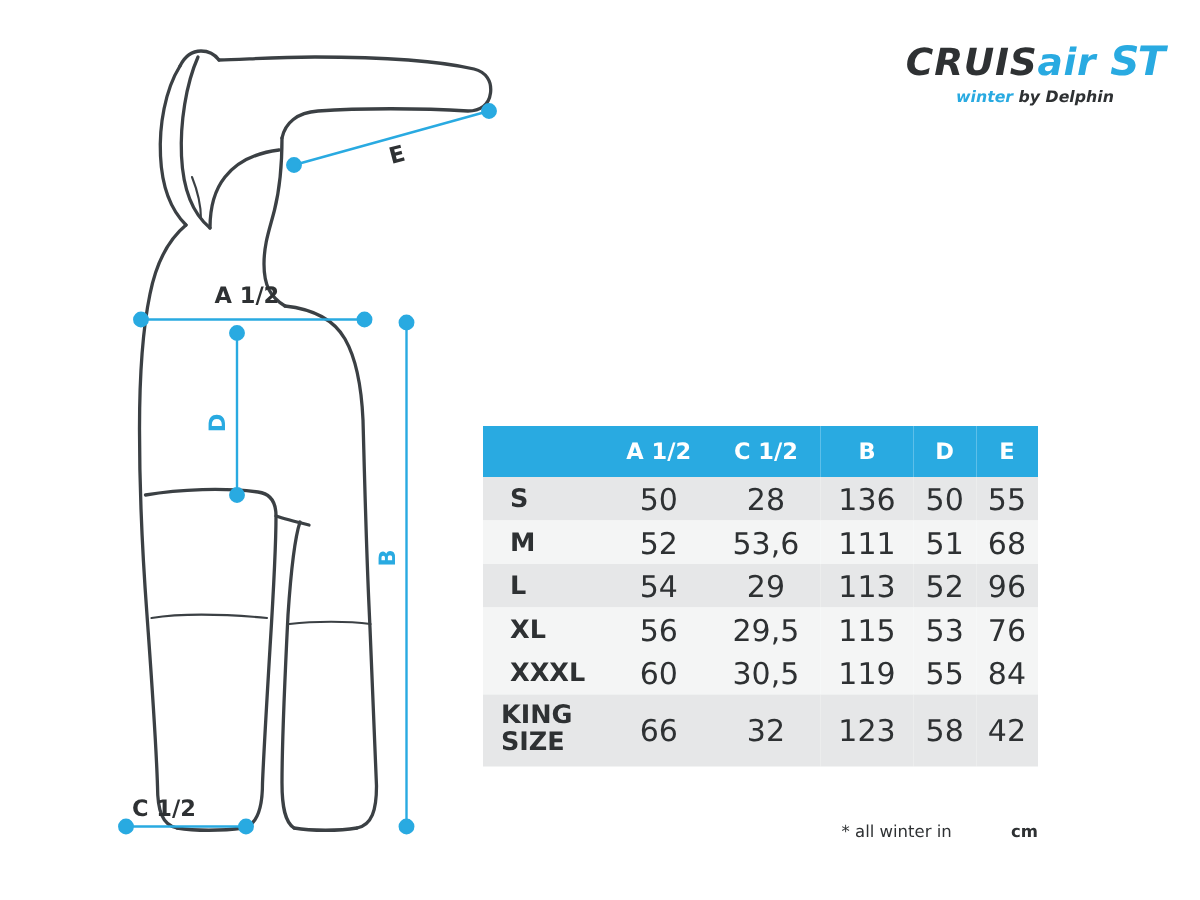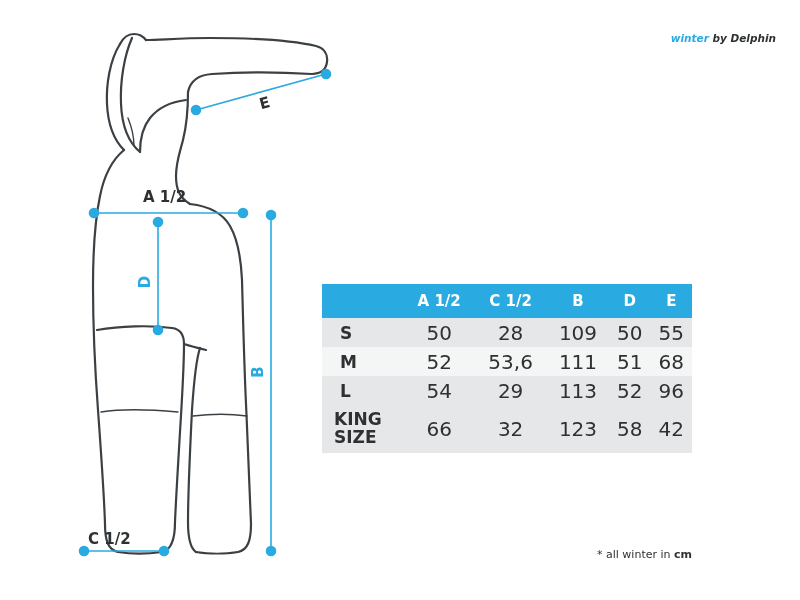--- a/index.html
+++ b/index.html
@@ -121,28 +121,29 @@
   .king-label span { display: block; }
 
   .footnote {
     position: absolute;
     right: 108px;
     top: 548px;
     font-family: "DejaVu Sans", sans-serif;
     font-size: 11px;
     color: #2e3133;
   }
-  .footnote b { font-weight: bold; }
+  .footnote b { font-weight: bold; margin-left: 36px; }
 </style>
 </head>
 <body>
 
 <div id="page">
 
   <div class="brand">
+    <div class="brand-main"><span>CRUIS</span><span class="cyan">air</span> <span class="st">ST</span></div>
     <div class="brand-sub"><span class="cyan">winter</span> <span>by Delphin</span></div>
   </div>
 
   <svg id="drawing" width="800" height="600" viewBox="0 0 800 600">
 
     <g fill="none" stroke="#3b4044" stroke-width="2.2" stroke-linejoin="round" stroke-linecap="round">
 
       <path d="M120,44 C110,60 106,84 107,104 C108,126 114,140 124,150"></path>
       <path d="M132,38 C124,56 120,82 121,104 C122,126 128,142 140,152"></path>
       <path d="M120,44 C123,38 128,34 134,34 C139,34 143,36 146,40"></path>
@@ -223,39 +224,55 @@
         <th>B</th>
         <th>D</th>
         <th>E</th>
       </tr>
     </thead>
     <tbody>
       <tr class="odd">
         <td class="label">S</td>
         <td>50</td>
         <td>28</td>
-        <td>109</td>
+        <td>136</td>
         <td>50</td>
         <td>55</td>
       </tr>
       <tr class="even">
         <td class="label">M</td>
         <td>52</td>
         <td>53,6</td>
         <td>111</td>
         <td>51</td>
         <td>68</td>
       </tr>
       <tr class="odd">
         <td class="label">L</td>
         <td>54</td>
         <td>29</td>
         <td>113</td>
         <td>52</td>
         <td>96</td>
+      </tr>
+      <tr class="even">
+        <td class="label">XL</td>
+        <td>56</td>
+        <td>29,5</td>
+        <td>115</td>
+        <td>53</td>
+        <td>76</td>
+      </tr>
+      <tr class="even">
+        <td class="label">XXXL</td>
+        <td>60</td>
+        <td>30,5</td>
+        <td>119</td>
+        <td>55</td>
+        <td>84</td>
       </tr>
       <tr class="odd king">
         <td class="label king-label">
           <span>KING</span>
           <span>SIZE</span>
         </td>
         <td>66</td>
         <td>32</td>
         <td>123</td>
         <td>58</td>

